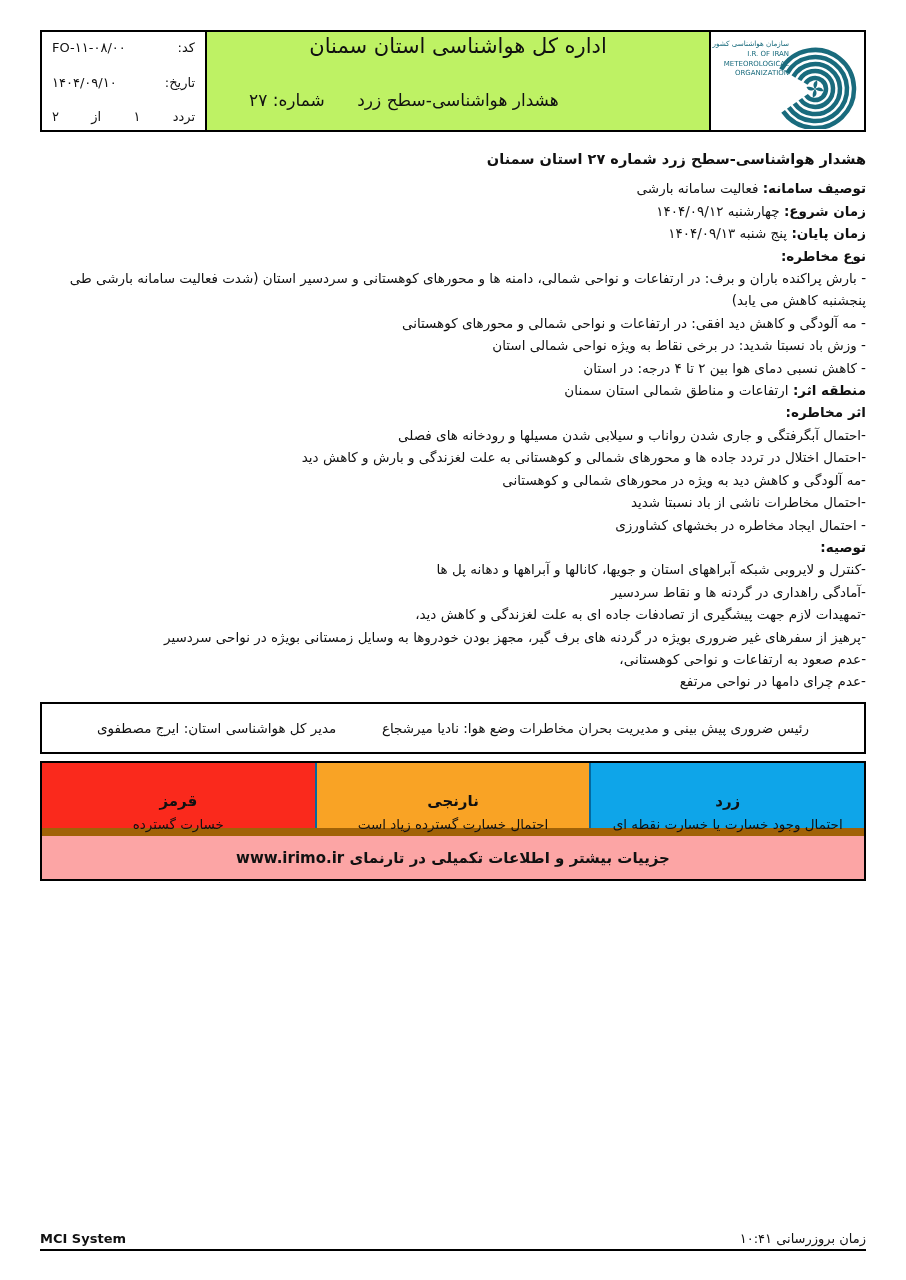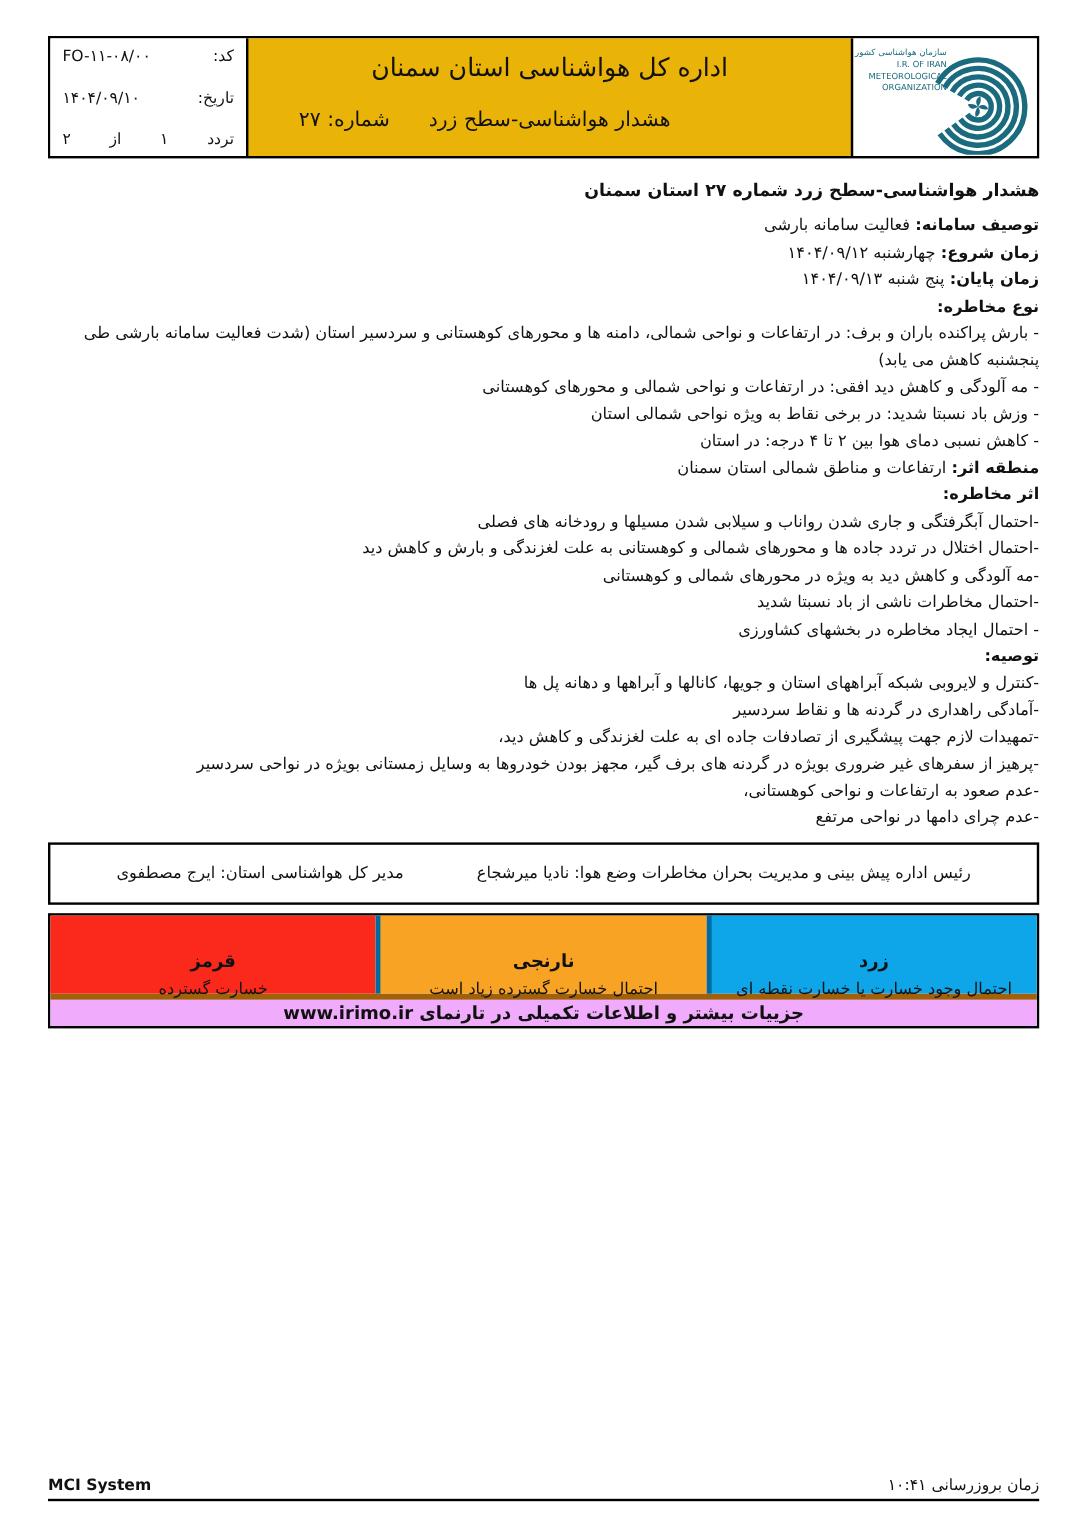--- a/index.html
+++ b/index.html
@@ -14,22 +14,22 @@
     display:flex; border:2px solid #000;
   }
   .info-cell {
     width:163px; background:#fff; padding:8px 10px 6px;
     display:flex; flex-direction:column; justify-content:space-between;
     direction:rtl; font-size:13px;
   }
   .info-row { display:flex; justify-content:space-between; align-items:center; }
   .ltr { direction:ltr; unicode-bidi:isolate; }
   .banner-cell {
-    flex:1; background:#eab308; border-left:2px solid #000; border-right:2px solid #000;
-    direction:rtl; padding-top:12px; position:relative;
+    flex:1; background:#bef264; border-left:2px solid #000; border-right:2px solid #000;
+    direction:rtl; padding-top:2px; position:relative;
   }
   .banner-title { text-align:center; font-size:21px; }
   .banner-line2 { position:absolute; left:0; right:0; top:58px; text-align:center; font-size:17px; }
   .banner-number { position:absolute; left:42px; top:58px; font-size:17px; }
   .logo-cell { width:153px; background:#fff; display:flex; align-items:center; justify-content:flex-start; }
   .logo-svg text { fill:#196b7d; font-family:"DejaVu Sans", sans-serif; }
   
   .body-text {
     position:absolute; top:148px; left:40px; right:40px; height:554px; overflow:hidden;
     direction:rtl; text-align:right; font-size:13.5px; line-height:22.4px;
@@ -45,29 +45,29 @@
   }
   
   .levels {
     position:absolute; top:761px; left:40px; right:40px; border:2px solid #000;
   }
   .lvl-row { display:flex; height:65px; }
   .lvl {
     flex:1; direction:rtl; display:flex; flex-direction:column; justify-content:center;
     align-items:center; gap:6px;
   }
-  .lvl + .lvl { border-left:4px solid #0369a1; }
+  .lvl + .lvl { border-left:2px solid #0369a1; }
   .lvl-red { background:#fa291c; }
   .lvl-orange { background:#f9a325; }
   .lvl-yellow { background:#0ea5e9; }
   .lvl-name { font-weight:700; font-size:15px;margin-top:32px; }
   .lvl-desc { font-size:13.5px; }
   .lvl-note {
-    border-top:5px solid #a16207; height:27px; direction:rtl; display:flex;
-    align-items:center; justify-content:center; font-weight:700; font-size:15px; background:#f0abfc;
+    border-top:8px solid #a16207; height:51px; direction:rtl; display:flex;
+    align-items:center; justify-content:center; font-weight:700; font-size:15px; background:#fca5a5;
   }
   
   .footer { position:absolute; top:1231px; left:40px; right:40px; }
   .footer-row { display:flex; justify-content:space-between; align-items:center; font-size:13px; }
   .footer-left { font-weight:700; }
   .footer-right { direction:rtl; }
   .footer-rule { margin-top:3px; border-top:2.5px solid #000; }
 </style>
 </head>
 <body>
@@ -141,21 +141,21 @@
     <div class="line"><span class="b">توصیه:</span><span></span></div>
     <div class="line"><span class="b"></span><span>-کنترل و لایروبی شبکه آبراههای استان و جویها، کانالها و آبراهها و دهانه پل ها</span></div>
     <div class="line"><span class="b"></span><span>-آمادگی راهداری در گردنه ها و نقاط سردسیر</span></div>
     <div class="line"><span class="b"></span><span>-تمهیدات لازم جهت پیشگیری از تصادفات جاده ای به علت لغزندگی و کاهش دید،</span></div>
     <div class="line"><span class="b"></span><span>-پرهیز از سفرهای غیر ضروری بویژه در گردنه های برف گیر، مجهز بودن خودروها به وسایل زمستانی بویژه در نواحی سردسیر</span></div>
     <div class="line"><span class="b"></span><span>-عدم صعود به ارتفاعات و نواحی کوهستانی،</span></div>
     <div class="line"><span class="b"></span><span>-عدم چرای دامها در نواحی مرتفع</span></div>
   </div>
 
   <div class="sig-box">
-    <span>رئیس اداره پیش بینی و مدیریت بحران مخاطرات وضع هوا:  نادیا  میرشجاع</span>
+    <span>رئیس ضروری پیش بینی و مدیریت بحران مخاطرات وضع هوا:  نادیا  میرشجاع</span>
     <span>مدیر کل هواشناسی استان:  ایرج  مصطفوی</span>
   </div>
 
   <div class="levels">
     <div class="lvl-row">
       <div class="lvl lvl-red">
         <div class="lvl-name">قرمز</div>
         <div class="lvl-desc">خسارت گسترده</div>
       </div>
       <div class="lvl lvl-orange">

